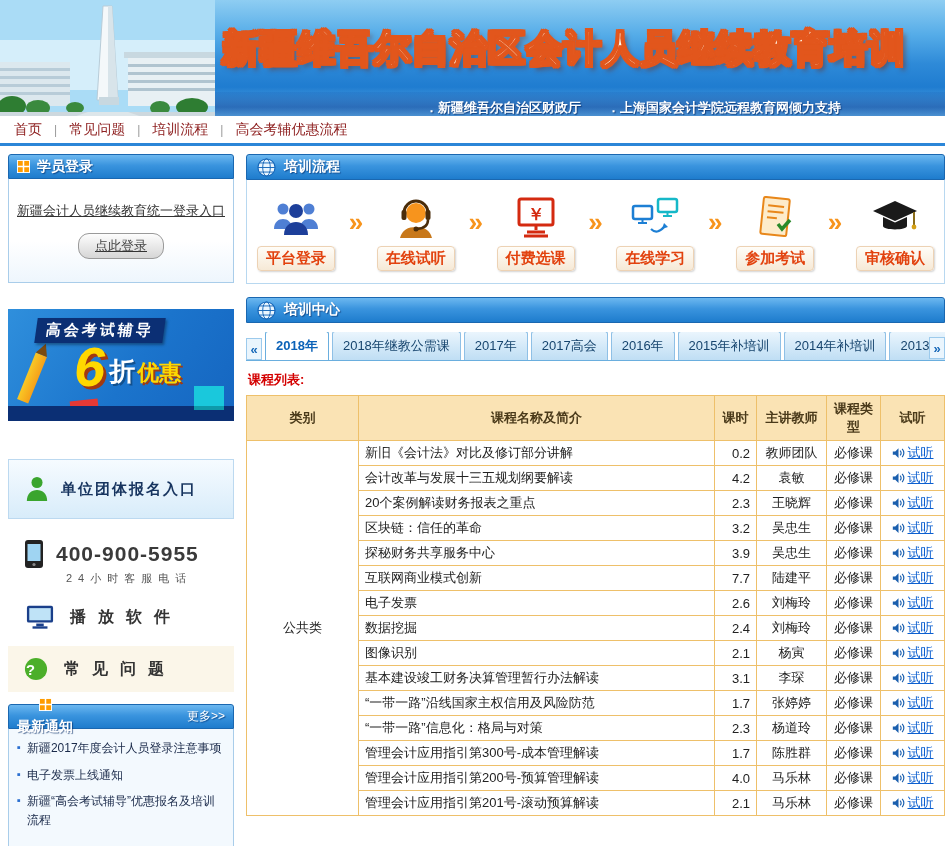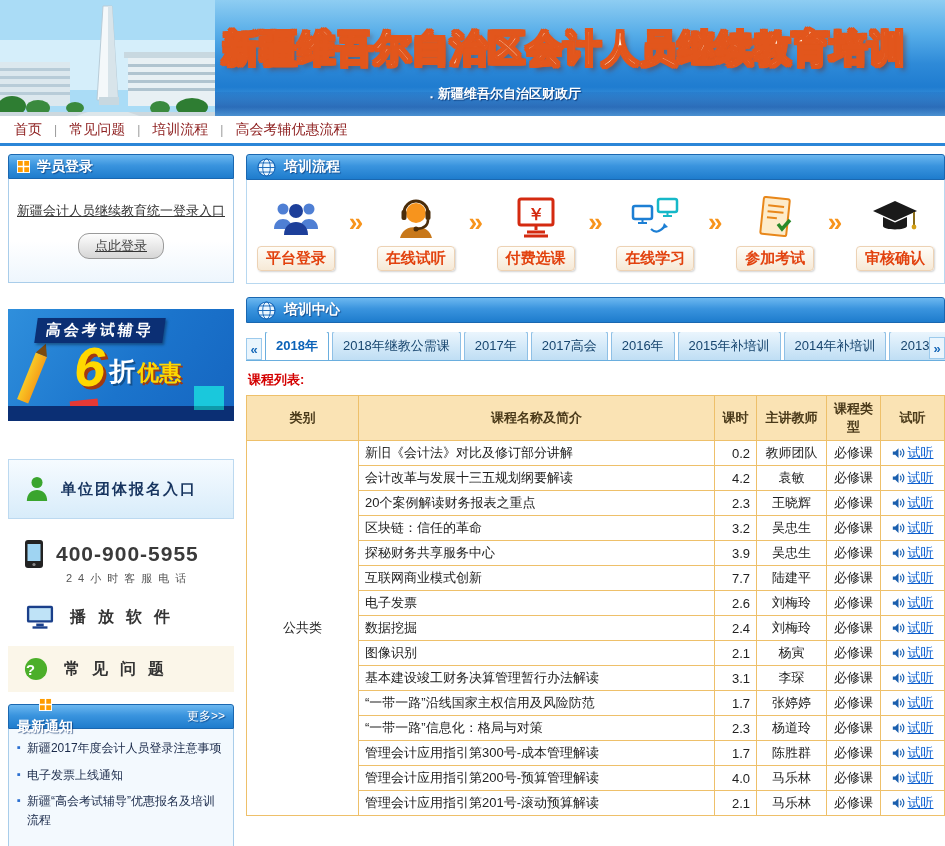--- a/index.html
+++ b/index.html
@@ -13,21 +13,21 @@
   .banner-photo { position: absolute; left: 0; top: 0; width: 215px; height: 142px; }
   .banner-photo svg { display: block; width: 215px; height: 142px; }
   .banner-title { position: absolute; left: 222px; top: 24px; white-space: nowrap;
     font-size: 37px; font-weight: bold; letter-spacing: 1px; color: #fffdf0;
     -webkit-text-stroke: 1.5px #e2561c;
     text-shadow: 2px 0 0 #e2561c, -2px 0 0 #e2561c, 0 2px 0 #e2561c, 0 -2px 0 #e2561c,
                  2px 2px 0 #e2561c, -2px -2px 0 #e2561c, 2px -2px 0 #e2561c, -2px 2px 0 #e2561c,
                  4px 4px 5px rgba(120,30,0,.55); }
   .banner-subband { position: absolute; left: 215px; right: 0; top: 92px; height: 30px;
     background: linear-gradient(180deg, rgba(12,80,170,.15), rgba(8,62,150,.55) 50%, rgba(12,80,170,.2)); }
-  .banner-sub { position: absolute; left: 425px; top: 85px; display: flex; gap: 26px;
+  .banner-sub { position: absolute; left: 425px; top: 99px; display: flex; gap: 26px;
     color: #fff; font-size: 13px; font-weight: bold; text-shadow: 1px 1px 1px rgba(0,40,100,.7); white-space: nowrap; }
 
   
   .navbar { height: 30px; display: flex; align-items: center; gap: 12px; padding-left: 14px;
     background: #fff; border-bottom: 3px solid #2b86d8; }
   .nav-link { color: #8f2222; font-size: 14px; text-decoration: none; cursor: pointer; }
   .nav-sep { color: #999; font-size: 12px; }
 
   
   .content { display: flex; align-items: flex-start; gap: 12px; padding: 8px 0 0 8px; }
@@ -168,20 +168,21 @@
         <path d="M0 142 L88 112 L128 112 L215 142 Z" fill="#dde6ea"></path>
         <rect x="0" y="124" width="215" height="7" fill="#4a9a4e"></rect>
         <rect x="0" y="131" width="215" height="6" fill="#d44a3a"></rect>
         <rect x="0" y="137" width="215" height="5" fill="#3a7a3e"></rect>
       </svg>
     </div>
     <div class="banner-subband"></div>
     <div class="banner-title">新疆维吾尔自治区会计人员继续教育培训</div>
     <div class="banner-sub">
       <span>．新疆维吾尔自治区财政厅</span>
+      <span>．上海国家会计学院远程教育网倾力支持</span>
     </div>
   </div>
 
   <div class="navbar">
     <a class="nav-link">首页</a>
     <span class="nav-sep">|</span>
     <a class="nav-link">常见问题</a>
     <span class="nav-sep">|</span>
     <a class="nav-link">培训流程</a>
     <span class="nav-sep">|</span>

